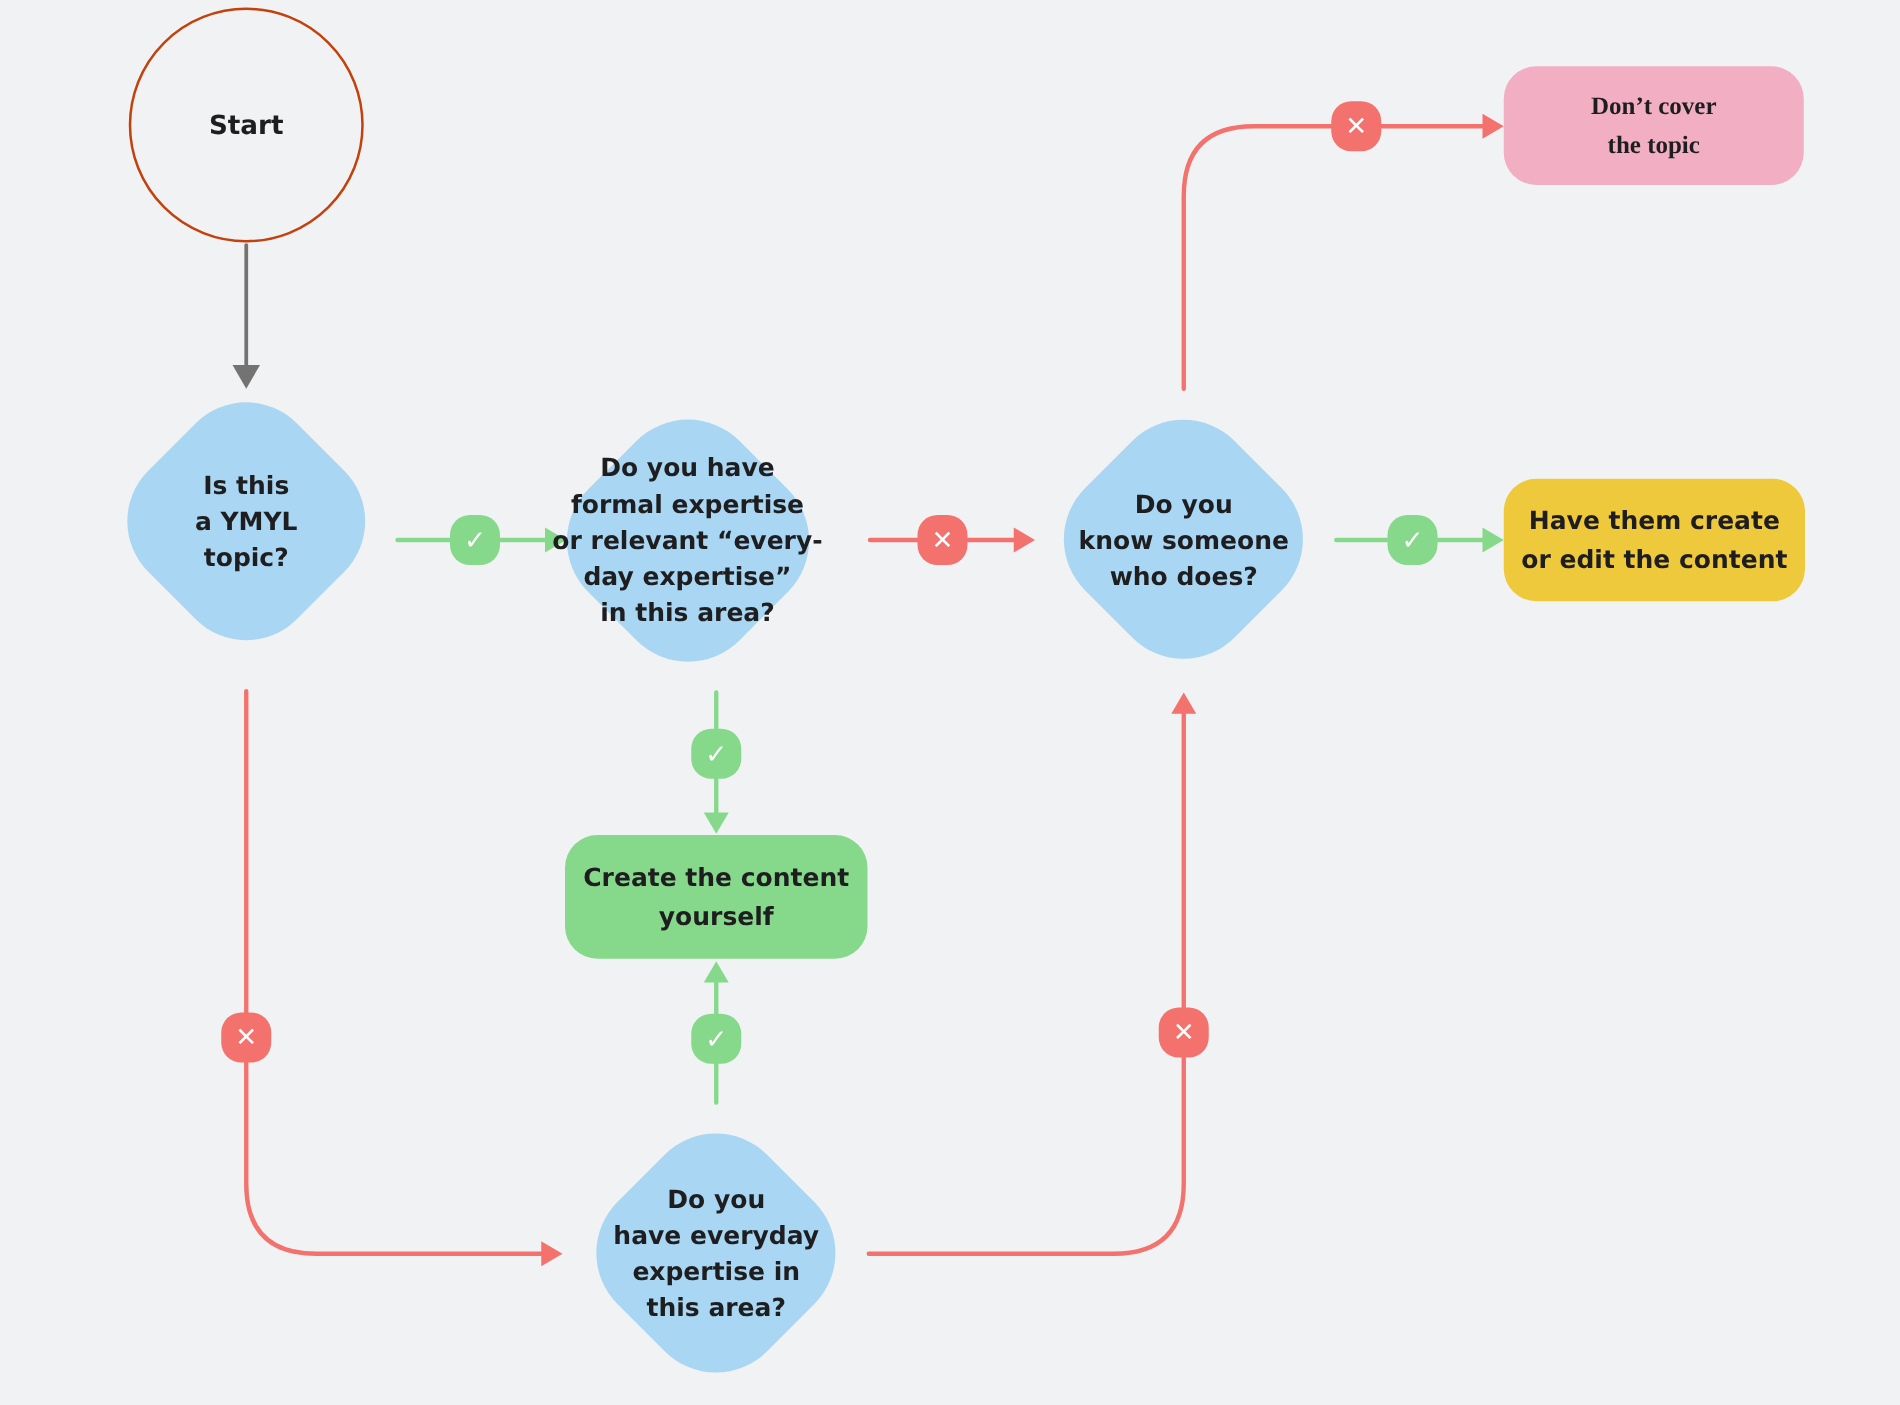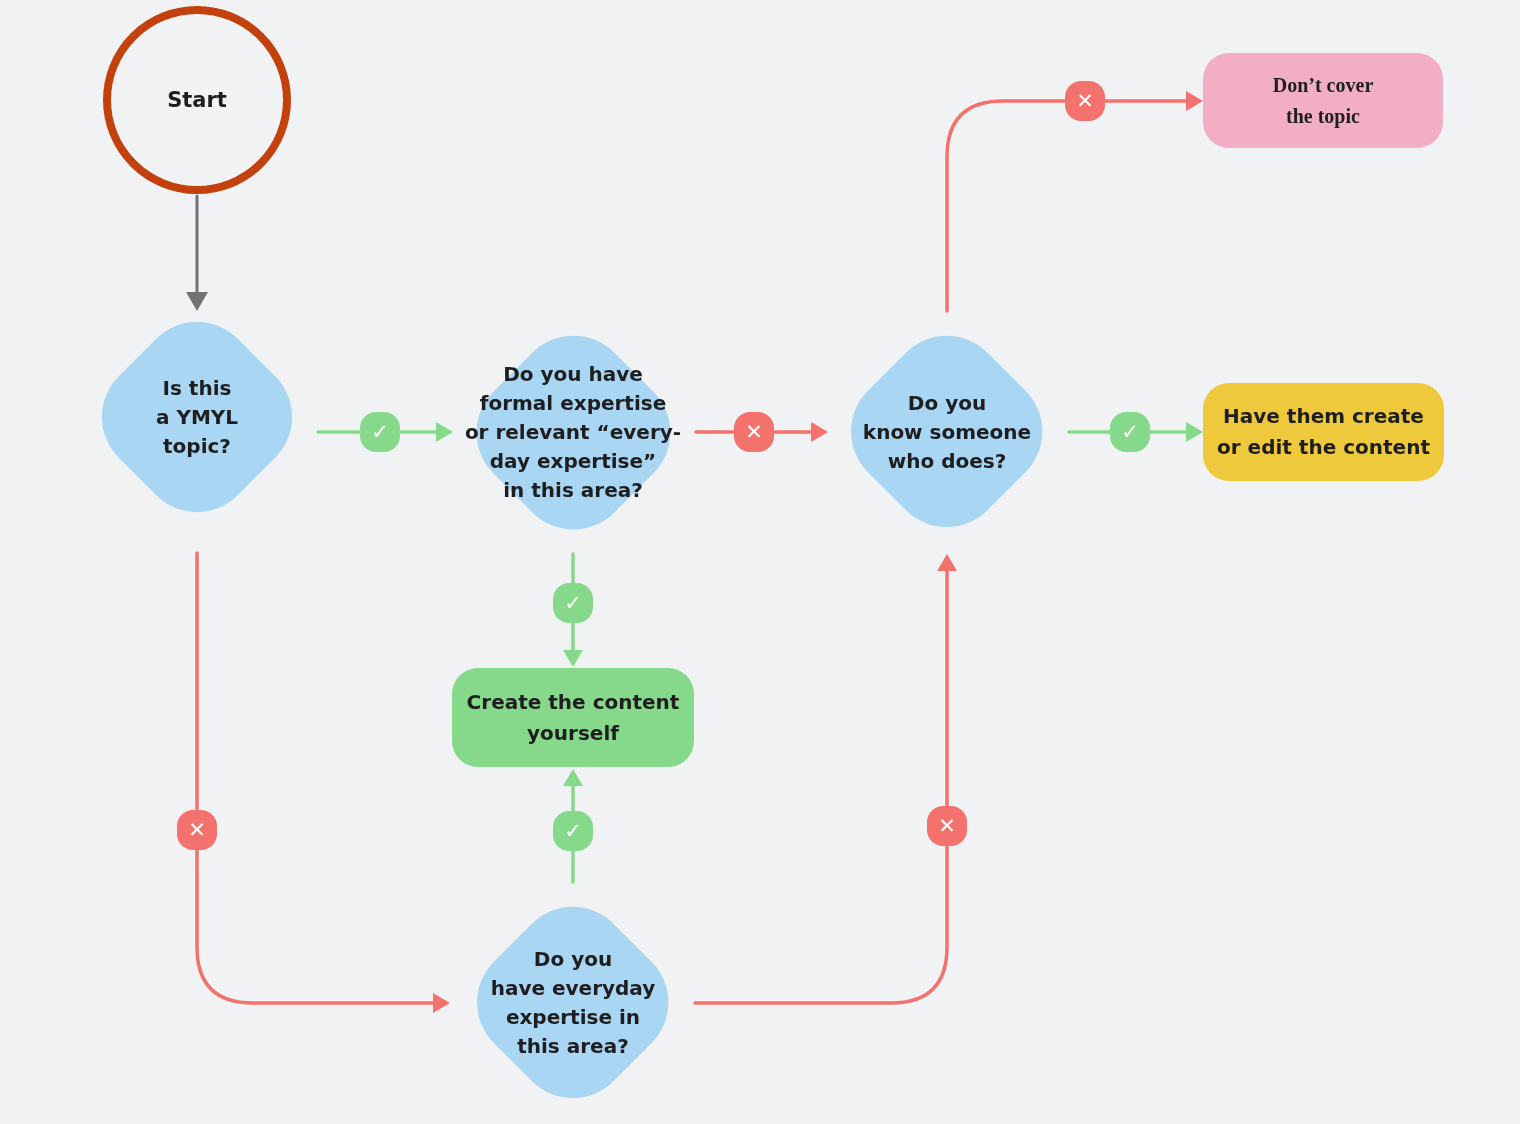--- a/index.html
+++ b/index.html
@@ -35,21 +35,21 @@
   .node{position:absolute;}
   .label{
     position:absolute;inset:0;
     display:flex;align-items:center;justify-content:center;
     text-align:center;white-space:pre-line;
     font-weight:700;font-size:20px;line-height:29px;
     color:var(--text-dark);
     z-index:2;
   }
   .node.circle{
-    border:8px solid #c2410c;border-radius:50%;
+    border:2px solid #c2410c;border-radius:50%;
     background:transparent;
   }
   .node.circle .label{font-size:21px;}
   .diamond-shape{
     position:absolute;inset:15%;
     transform:rotate(45deg);
     border-radius:34%;
     background:var(--node-blue);
   }
   .node.box{border-radius:26px;}
@@ -108,21 +108,21 @@
     <span class="label">Start</span>
   </div>
 
   <div class="node diamond" style="left:77px;top:297px;width:240px;height:240px;">
     <div class="diamond-shape"></div>
     <span class="label">Is this
 a YMYL
 topic?</span>
   </div>
 
-  <div class="node diamond" style="left:451px;top:310px;width:244px;height:244px;">
+  <div class="node diamond" style="left:428px;top:310px;width:244px;height:244px;">
     <div class="diamond-shape"></div>
     <span class="label">Do you have
 formal expertise
 or relevant “every-
 day expertise”
 in this area?</span>
   </div>
 
   <div class="node diamond" style="left:826px;top:311px;width:242px;height:242px;">
     <div class="diamond-shape"></div>

